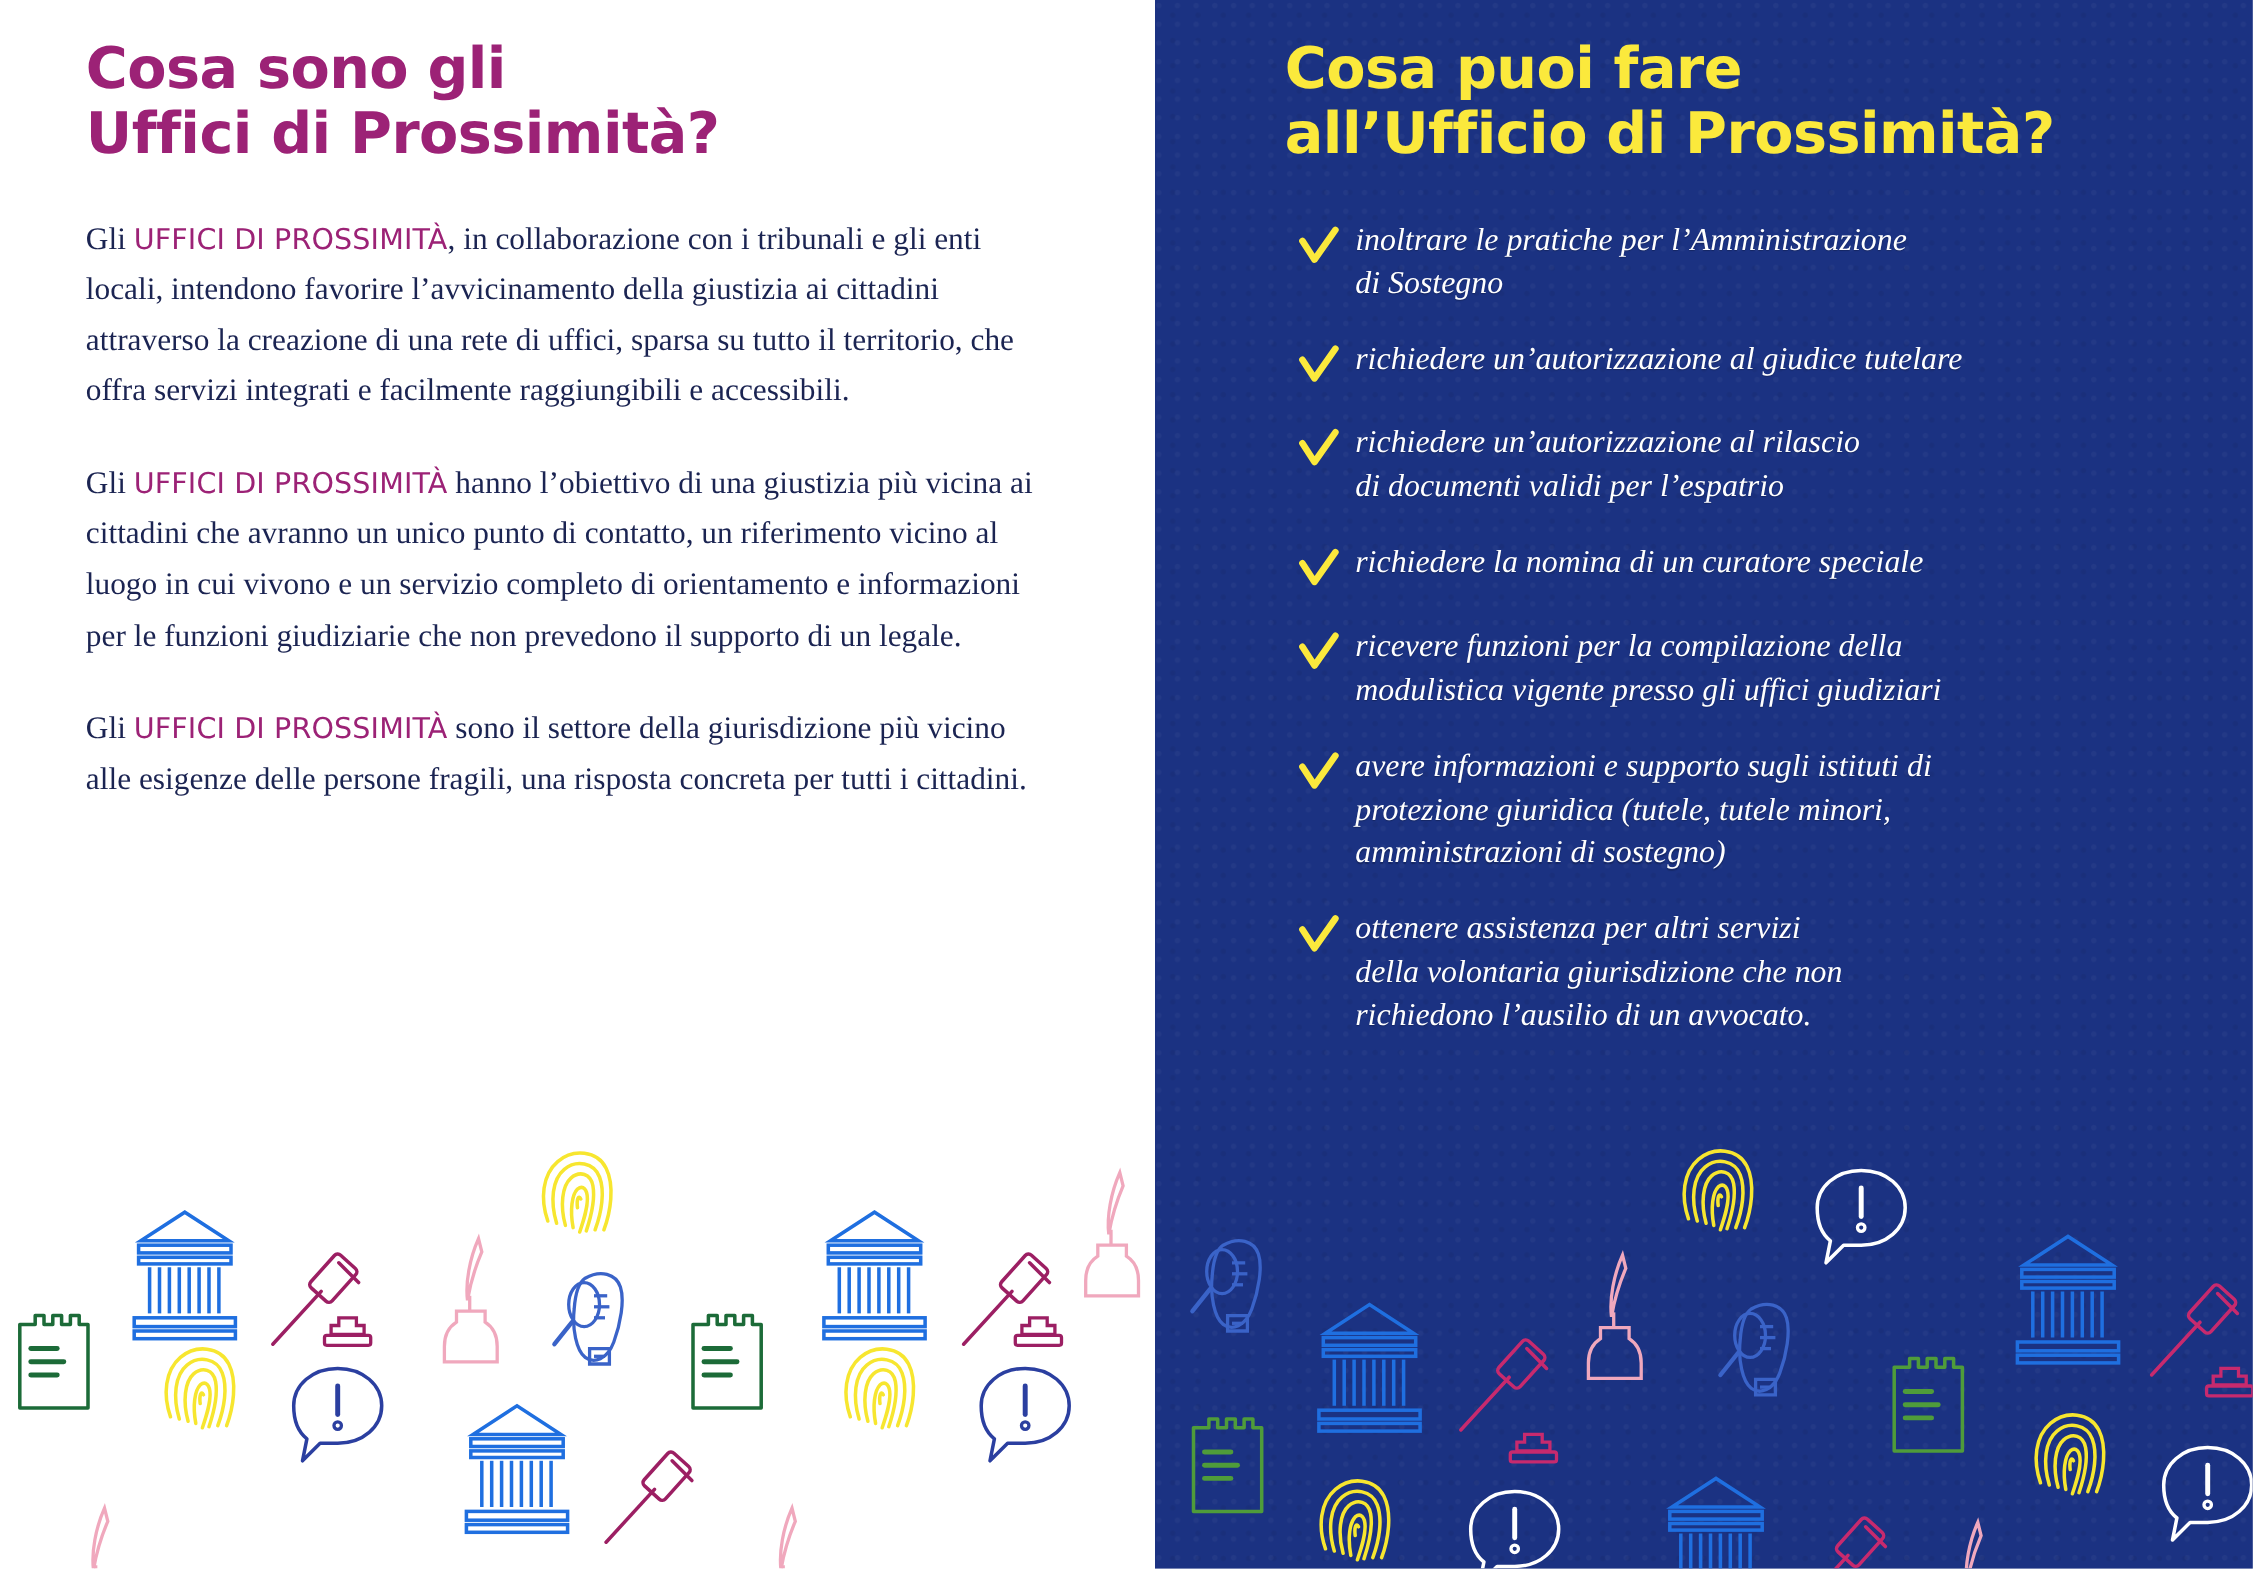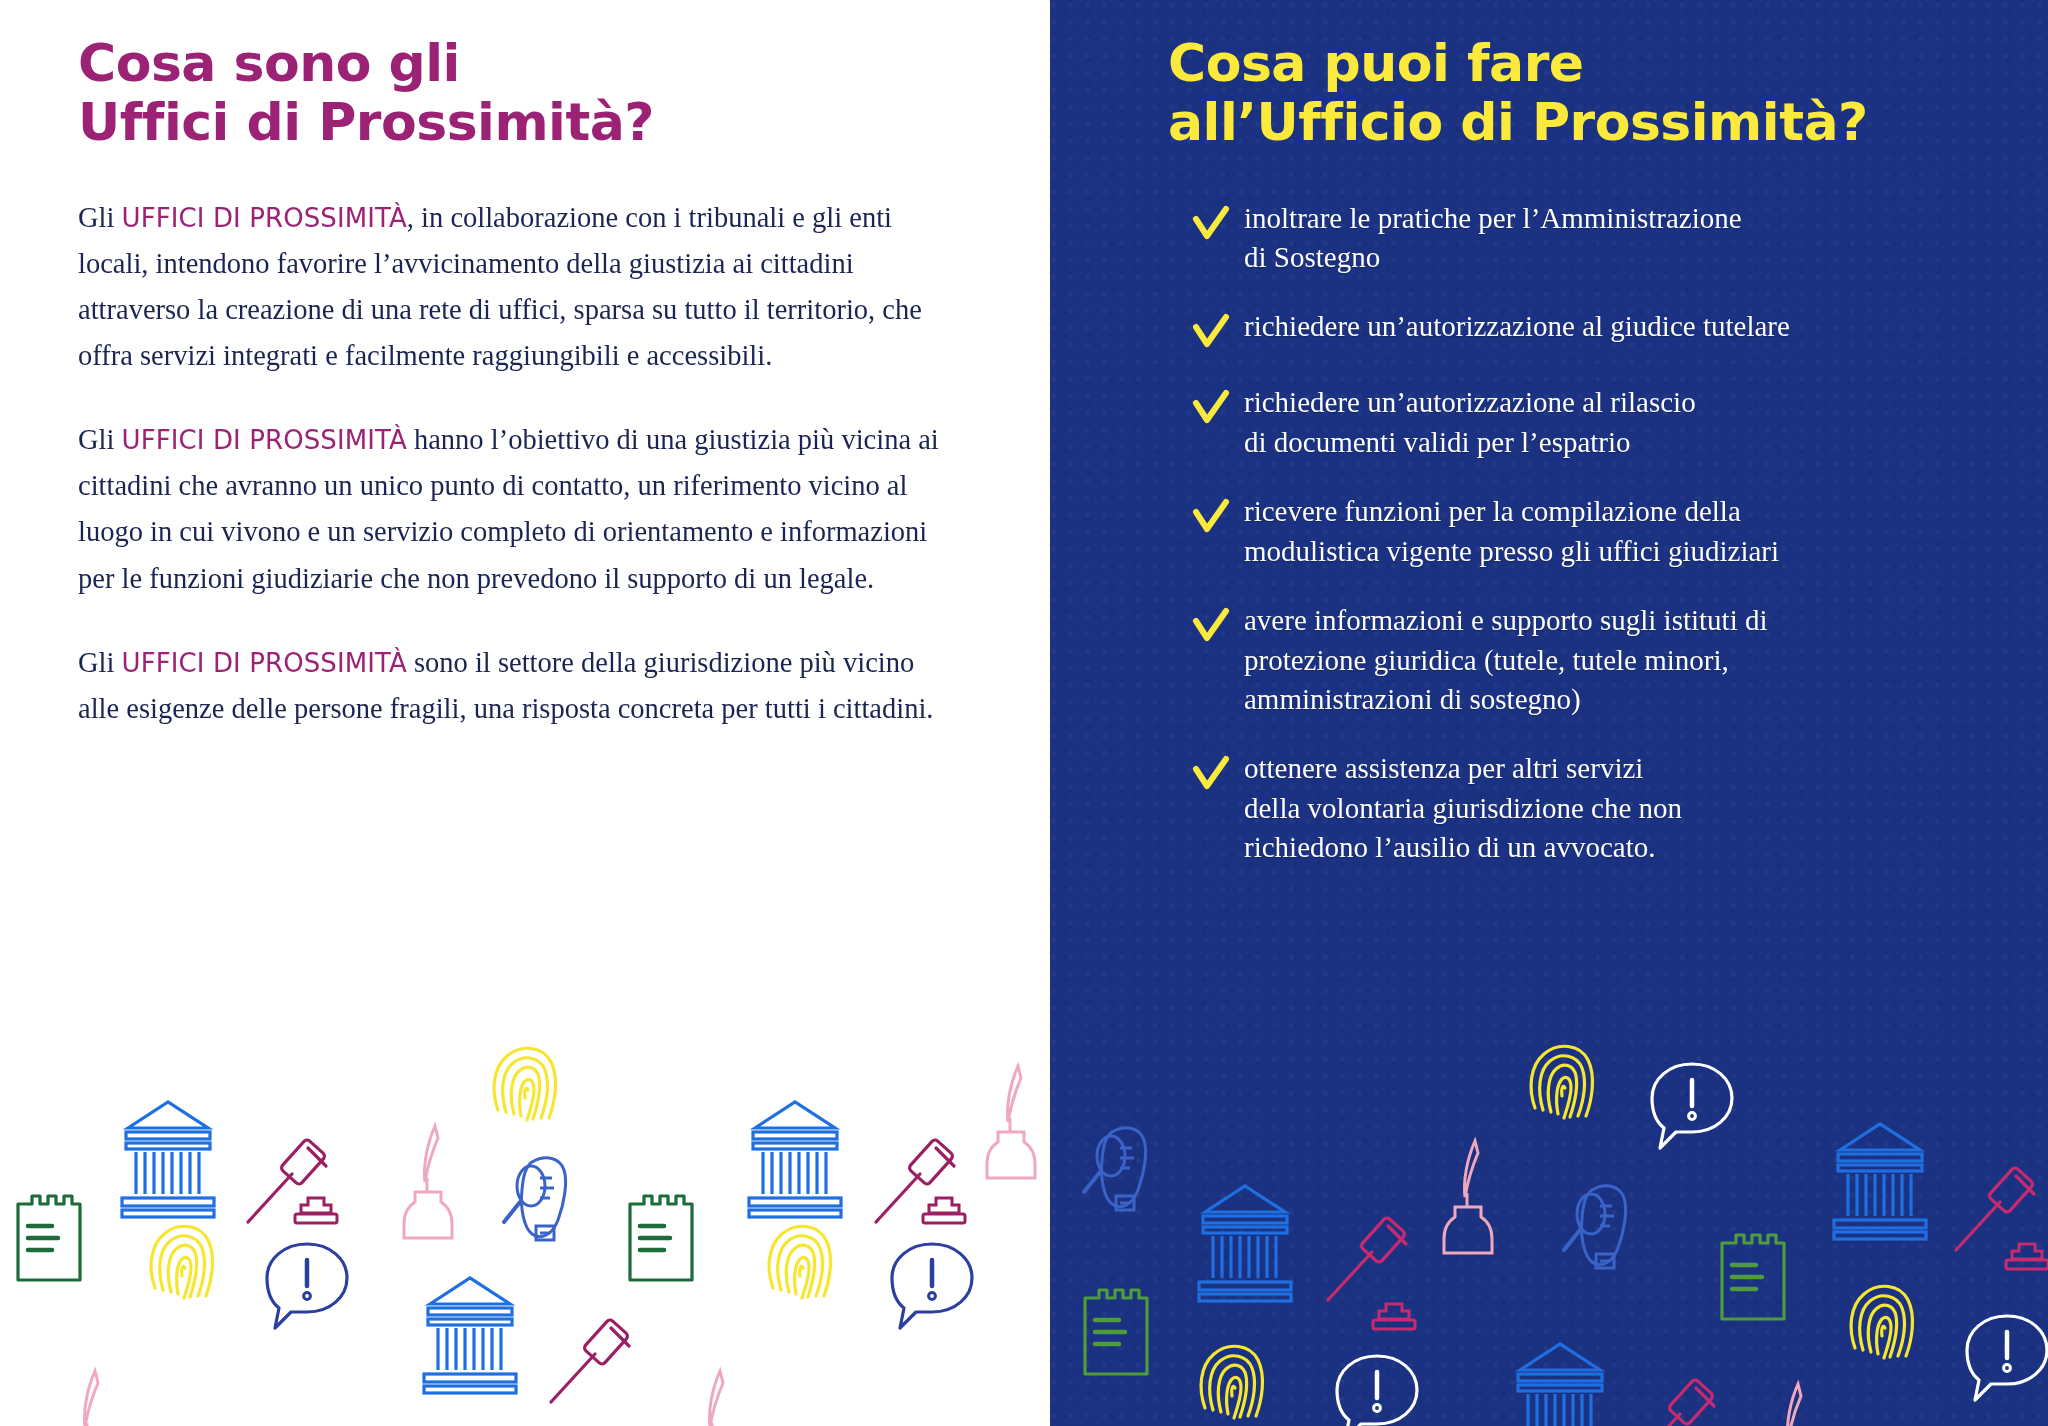--- a/index.html
+++ b/index.html
@@ -84,22 +84,23 @@
     font-weight: bold;
     color: #fbe93c;
     font-size: 52px;
     line-height: 1.14;
     letter-spacing: -0.5px;
     margin: 0 0 46px 0;
     white-space: pre-line;
   }
   .check-list {
     list-style: none;
-    margin: 12px;
+    margin: 0;
     padding: 0 0 0 12px;
+    font-style: italic;
   }
   .check-item {
     display: flex;
     align-items: flex-start;
     margin: 0 0 30px 0;
   }
   .check-icon {
     flex: 0 0 52px;
     width: 52px;
     height: 40px;
@@ -317,20 +318,28 @@
           </span>
           <span class="check-text">richiedere un’autorizzazione al rilascio
 di documenti validi per l’espatrio</span>
         </li>
         <li class="check-item">
           <span class="check-icon">
             <svg viewBox="0 0 38 38">
                 <path d="M4 14 L15 31 L34 4" fill="none" stroke="#fbe93c" stroke-width="6" stroke-linecap="round" stroke-linejoin="round"></path>
               </svg>
           </span>
+          <span class="check-text">richiedere la nomina di un curatore speciale</span>
+        </li>
+        <li class="check-item">
+          <span class="check-icon">
+            <svg viewBox="0 0 38 38">
+                <path d="M4 14 L15 31 L34 4" fill="none" stroke="#fbe93c" stroke-width="6" stroke-linecap="round" stroke-linejoin="round"></path>
+              </svg>
+          </span>
           <span class="check-text">ricevere funzioni per la compilazione della
 modulistica vigente presso gli uffici giudiziari</span>
         </li>
         <li class="check-item">
           <span class="check-icon">
             <svg viewBox="0 0 38 38">
                 <path d="M4 14 L15 31 L34 4" fill="none" stroke="#fbe93c" stroke-width="6" stroke-linecap="round" stroke-linejoin="round"></path>
               </svg>
           </span>
           <span class="check-text">avere informazioni e supporto sugli istituti di

